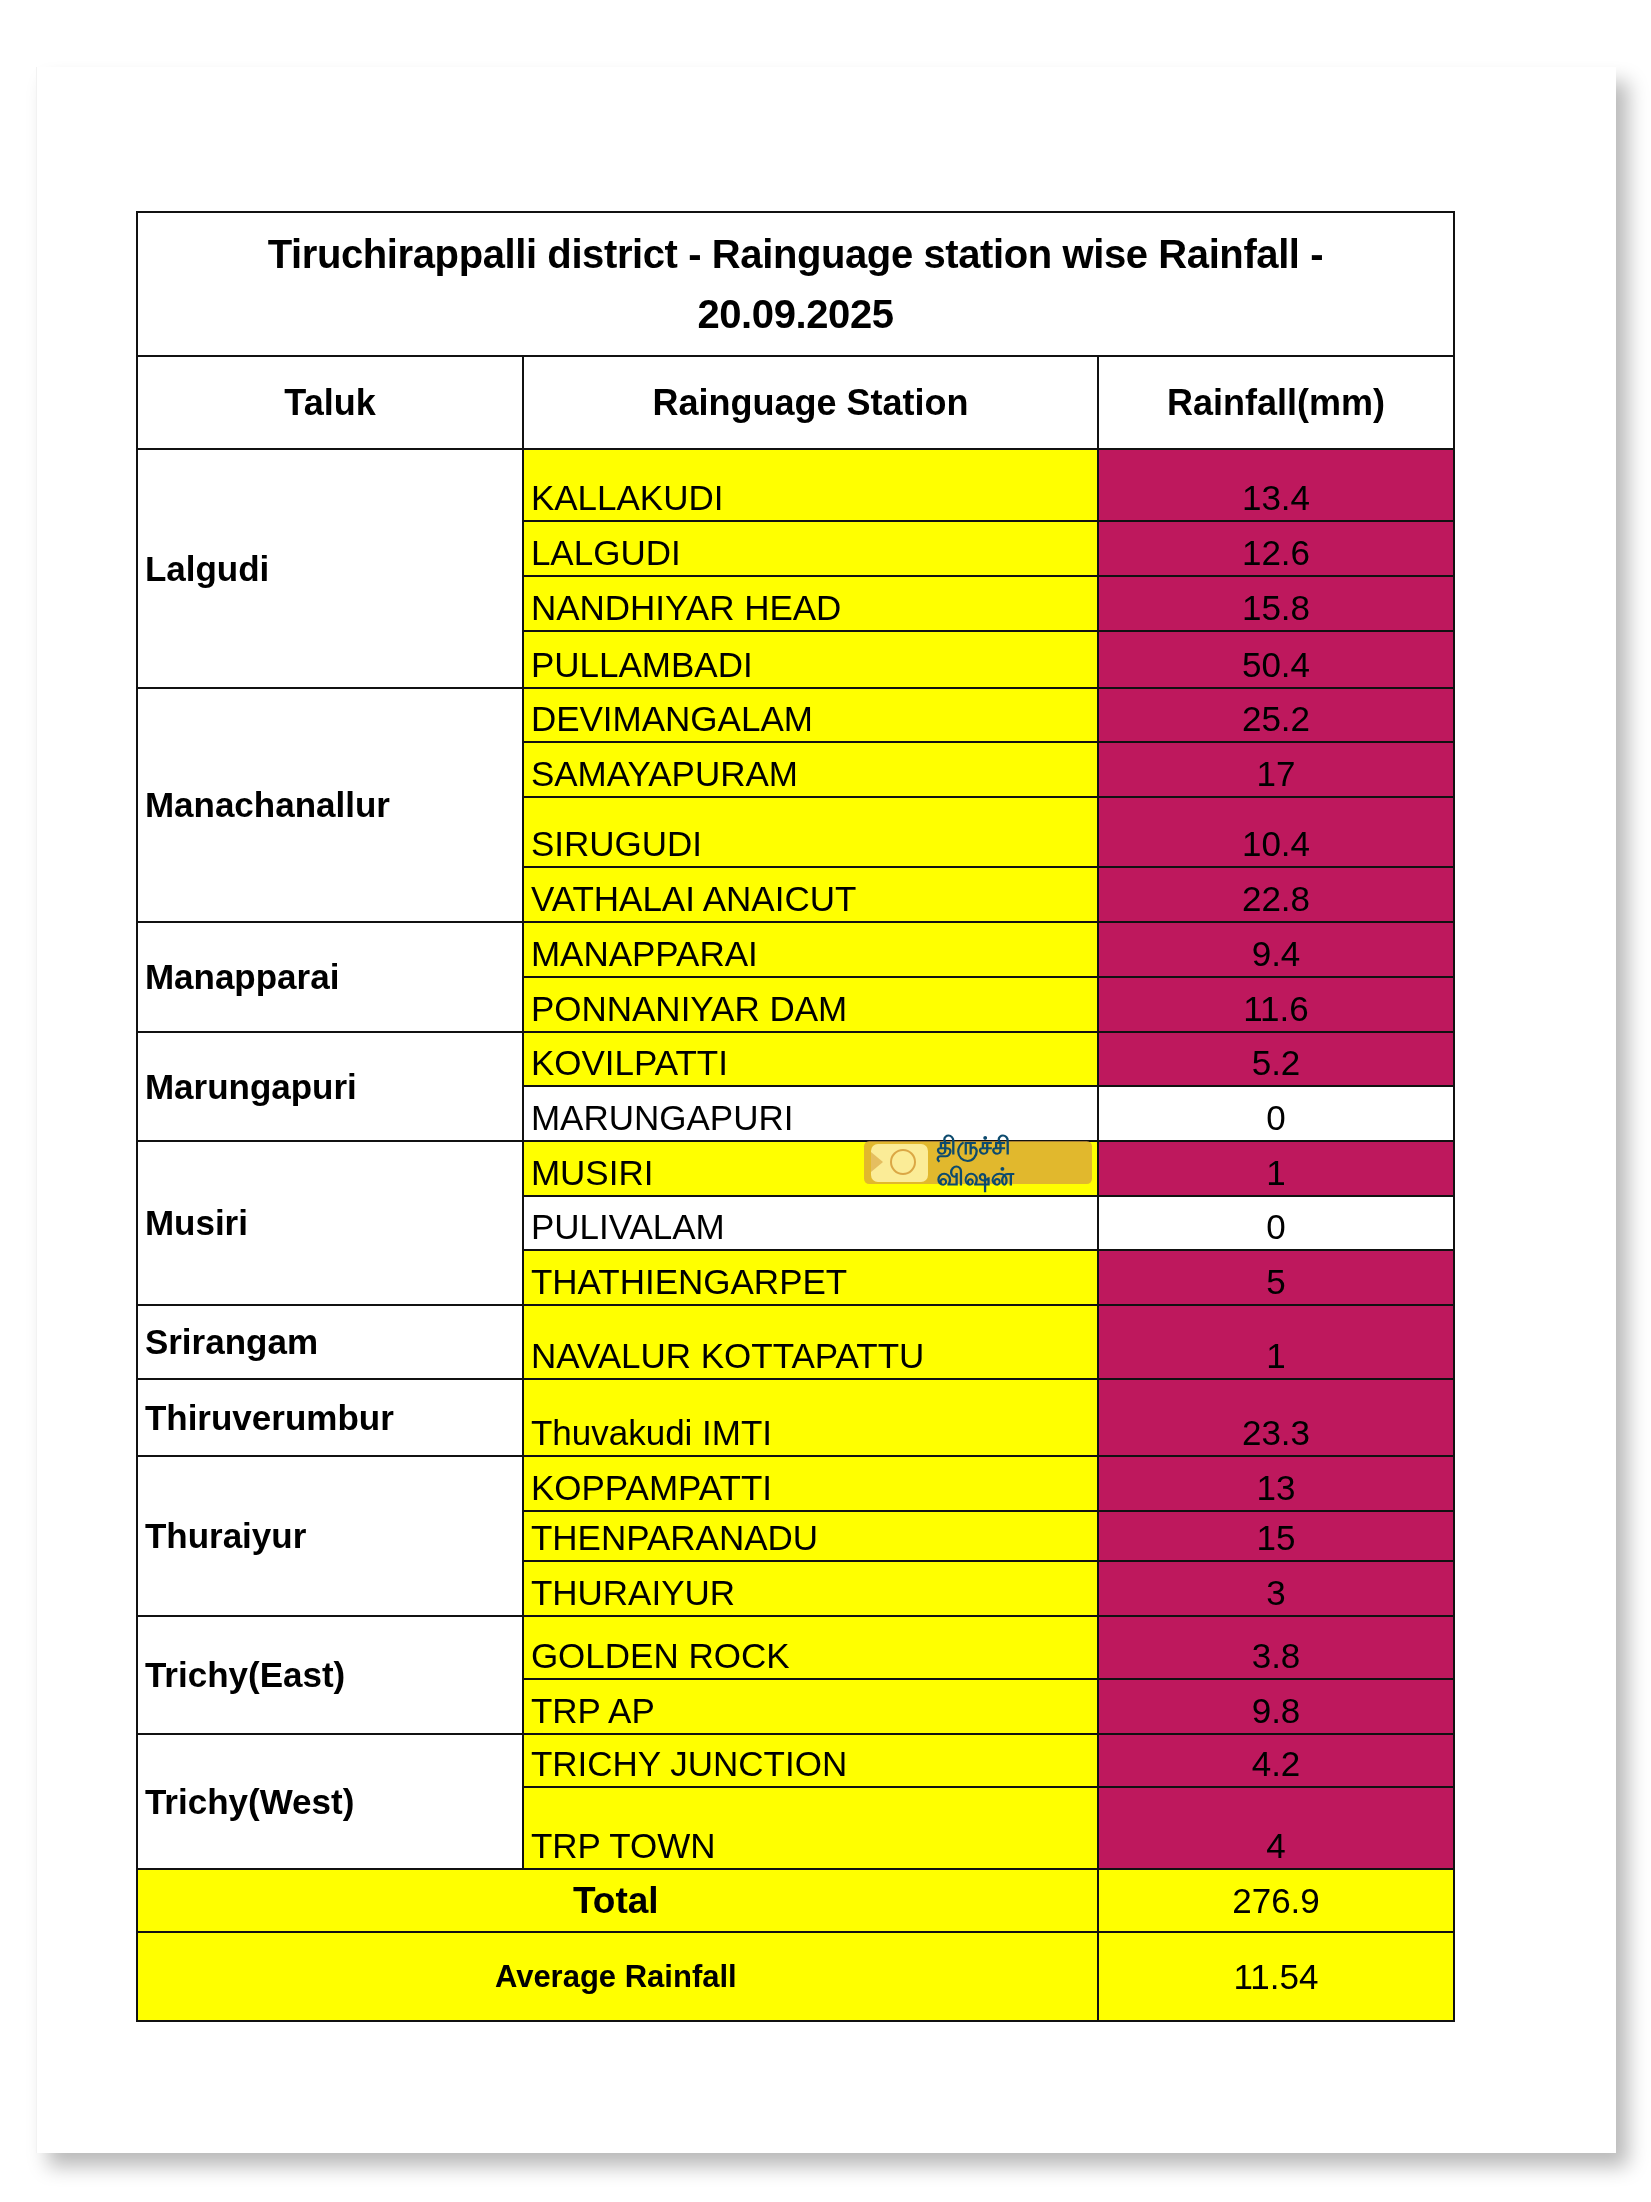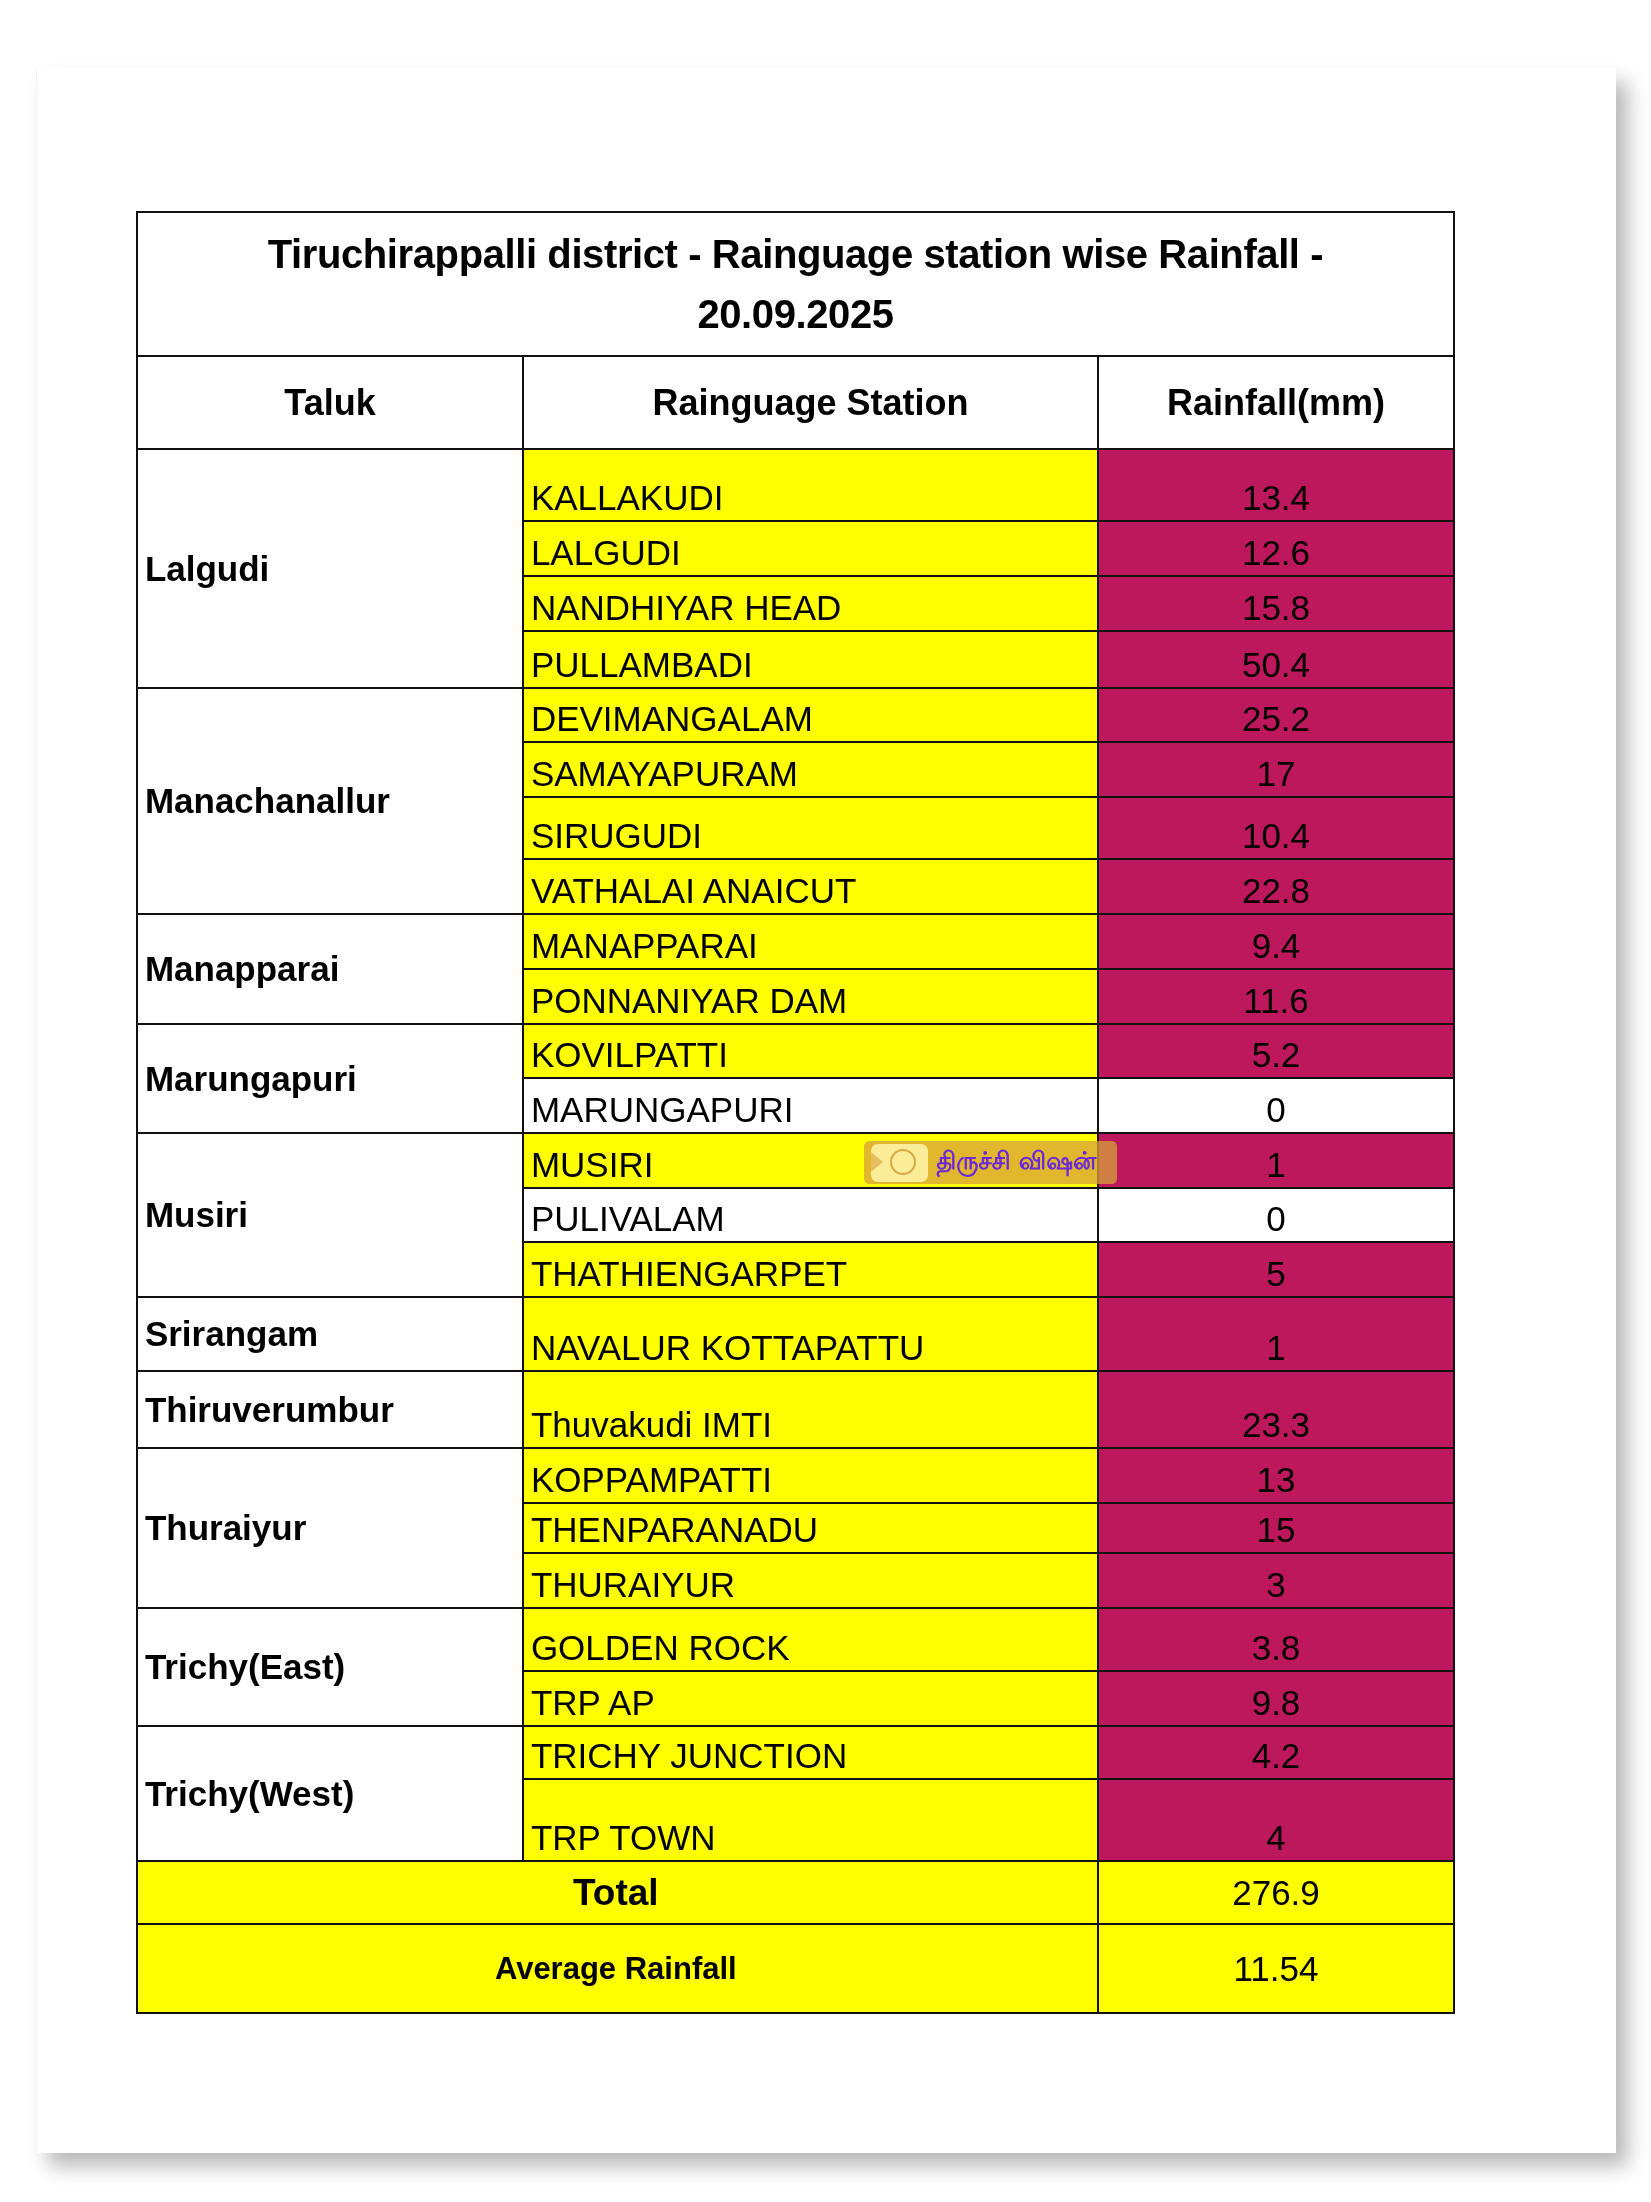--- a/index.html
+++ b/index.html
@@ -36,24 +36,24 @@
       letter-spacing: -0.4px;
     }
     .hdr { height: 91px; text-align: center; font-weight: bold; font-size: 36px; background:#fff; }
     .taluk { background: #fff; font-weight: bold; font-size: 35px; text-align: left; padding-left: 6.9px !important; vertical-align: middle; }
     .station { background: #ffff00; font-size: 35px; text-align: left; padding-left: 6.9px !important; vertical-align: bottom; padding-bottom: 1.7px !important; }
     .val { background: #be185d; font-size: 35px; text-align: center; vertical-align: bottom; padding-bottom: 1.7px !important; }
     .station.white, .val.white { background: #ffffff; }
     .sum-label { background:#ffff00; text-align: center; font-weight: bold; padding-right: 3.4px !important; vertical-align: middle; border-right: 2.6px solid #111; }
     .sum-val { background:#ffff00; text-align:center; font-size: 35px; vertical-align: middle; }
     .watermark {
-      position: absolute; left: 864px; top: 1141px; width: 253px; height: 43px;
+      position: absolute; left: 864px; top: 1141px; width: 228px; height: 43px;
       background: rgba(215,160,60,0.75); border-radius: 5.2px;
       display: flex; align-items: center; gap: 8.6px; padding-left: 6.9px;
-      box-sizing: border-box; color: #6d28d9; font-size: 24px; font-weight: bold;
+      box-sizing: border-box; color: #0c4a6e; font-size: 24px; font-weight: bold;
       font-family: "DejaVu Sans", sans-serif;
     }
     .wm-logo {
       width: 57px; height: 38px; background: rgba(255,245,170,0.85);
       border-radius: 6.9px; position: relative; flex: none;
     }
     .wm-logo::before {
       content: ""; position: absolute; left: 19px; top: 5.2px; width: 26px; height: 26px;
       border: 2.6px solid rgba(215,160,60,0.9); border-radius: 50%; box-sizing: border-box;
     }
@@ -107,21 +107,21 @@
       </tr>
       <tr style="height: 54px;">
         <td class="taluk" rowspan="4">Manachanallur</td>
         <td class="station">DEVIMANGALAM</td>
         <td class="val">25.2</td>
       </tr>
       <tr style="height: 55px;">
         <td class="station">SAMAYAPURAM</td>
         <td class="val">17</td>
       </tr>
-      <tr style="height: 62px;">
+      <tr style="height: 70px;">
         <td class="station">SIRUGUDI</td>
         <td class="val">10.4</td>
       </tr>
       <tr style="height: 55px;">
         <td class="station">VATHALAI ANAICUT</td>
         <td class="val">22.8</td>
       </tr>
       <tr style="height: 55px;">
         <td class="taluk" rowspan="2">Manapparai</td>
         <td class="station">MANAPPARAI</td>

